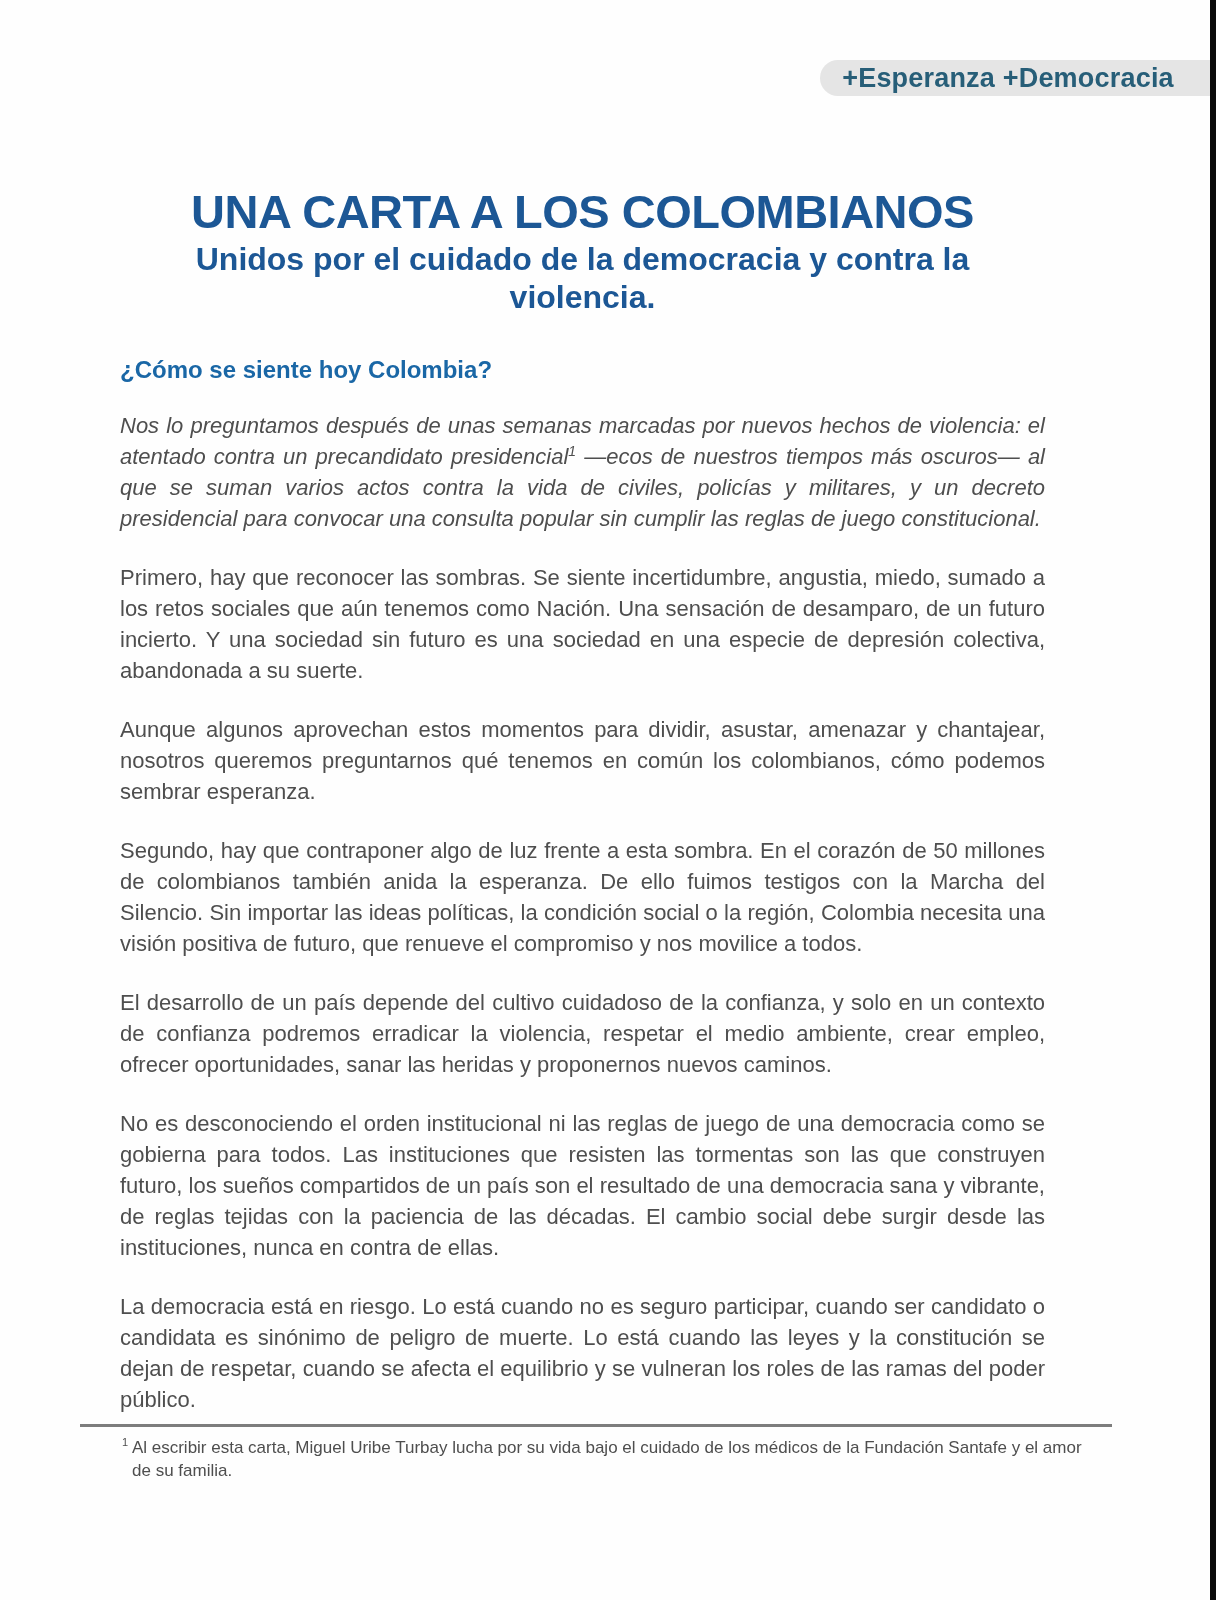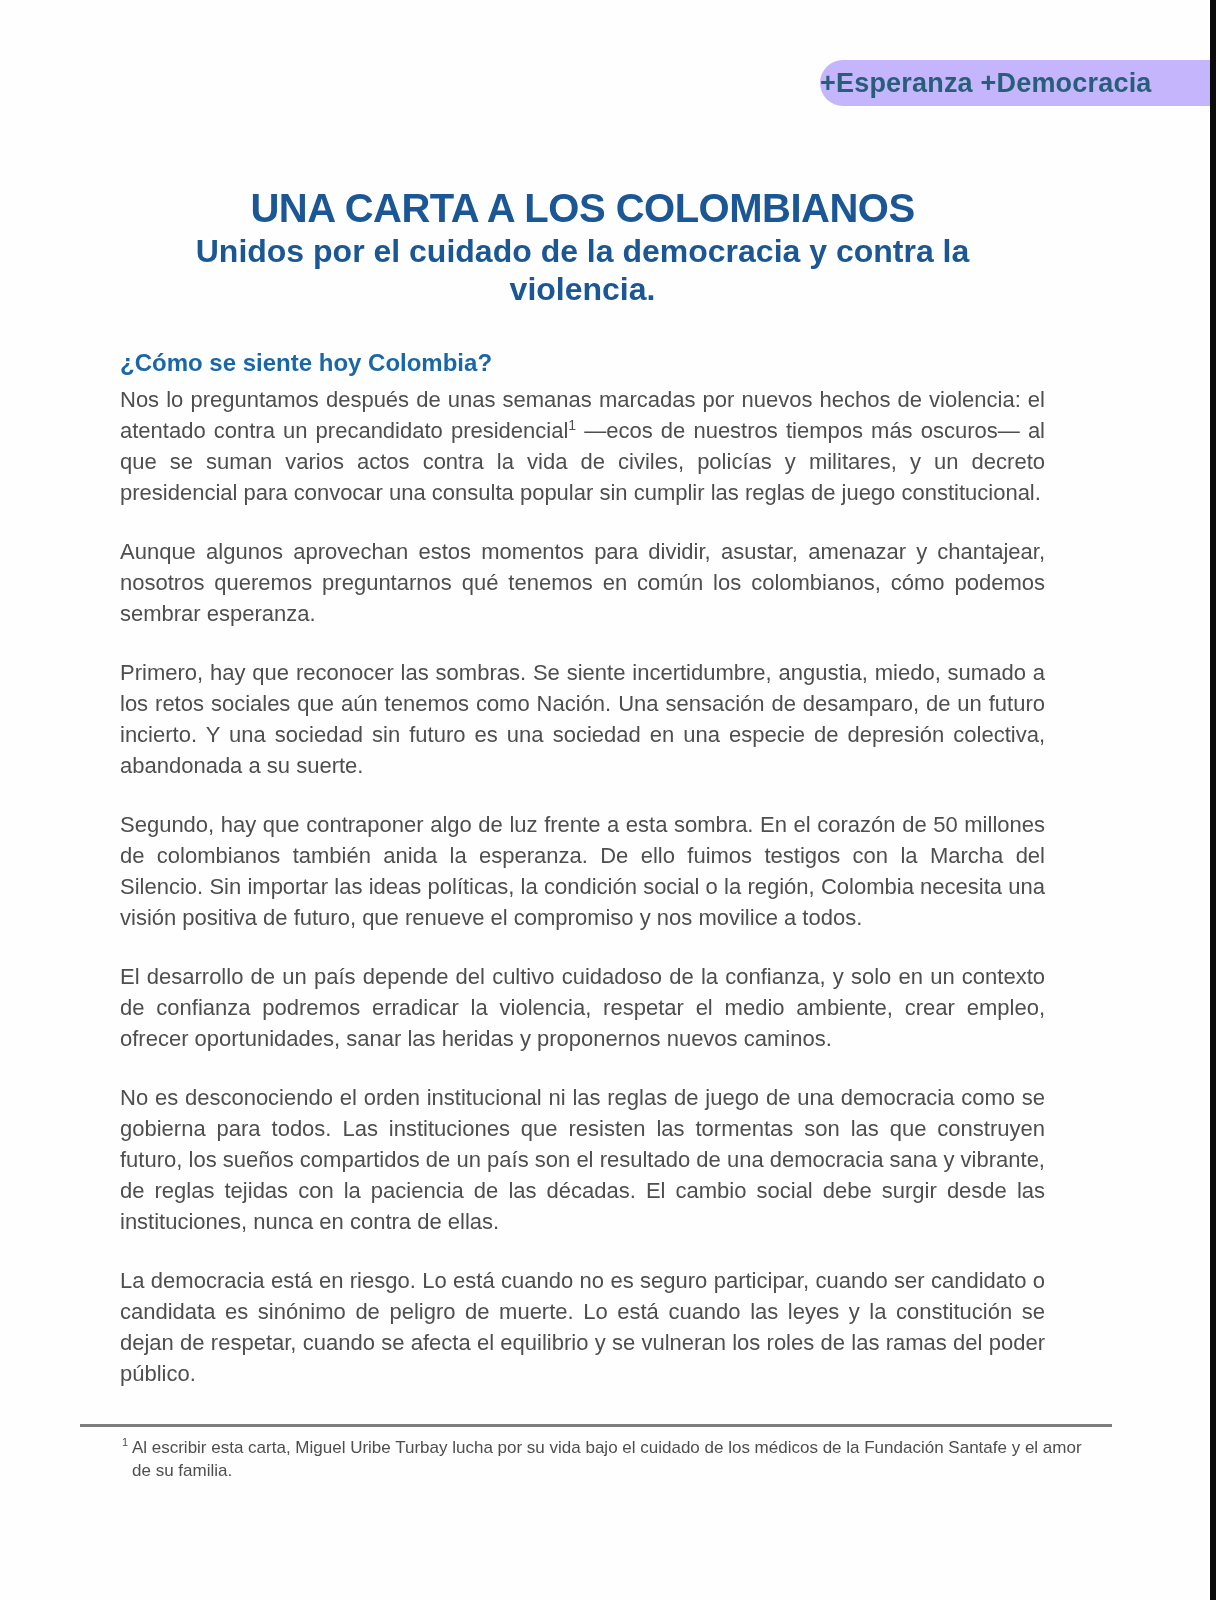--- a/index.html
+++ b/index.html
@@ -24,46 +24,47 @@
     height: 1600px;
     background: #0b0b0b;
   }
 
   
   .slogan-badge {
     position: absolute;
     top: 60px;
     right: 6px;
     left: 820px;
-    height: 46px;
-    background: #c4b5fd;
+    height: 36px;
+    background: #e5e5e5;
     border-radius: 24px 0 0 24px;
     display: flex;
     align-items: center;
+    justify-content: center;
   }
   .slogan-badge .slogan-text {
     color: #275e78;
     font-size: 27px;
     font-weight: 700;
     letter-spacing: 0.2px;
     padding-right: 14px;
   }
 
   .content {
     position: relative;
     margin: 0 171px 0 120px; 
   }
 
   .letter-header {
     padding-top: 186px;
     text-align: center;
   }
   .letter-title {
     color: #1c5795;
-    font-size: 40px;
+    font-size: 47px;
     font-weight: 700;
     line-height: 1.1;
     letter-spacing: -0.5px;
     margin: 0;
   }
   .letter-subtitle {
     color: #1c5795;
     font-size: 32px;
     font-weight: 700;
     line-height: 1.2;
@@ -78,21 +79,22 @@
   }
 
   .letter-body p {
     color: #4e4e4e;
     font-size: 22px;
     line-height: 31px;
     text-align: justify;
     margin: 0 0 28px 0;
   }
   .letter-body p.first {
-    margin-top: 7px;
+    margin-top: 26px;
+    font-style: italic;
   }
   .letter-body sup {
     font-size: 14px;
     line-height: 0;
     vertical-align: super;
   }
 
   .footnote-block {
     position: absolute;
     top: 1424px;
@@ -131,22 +133,22 @@
 
   <div class="letter-header">
     <h1 class="letter-title">UNA CARTA A LOS COLOMBIANOS</h1>
     <h2 class="letter-subtitle">Unidos por el cuidado de la democracia y contra la violencia.</h2>
   </div>
 
   <h3 class="section-heading">¿Cómo se siente hoy Colombia?</h3>
 
   <div class="letter-body">
     <p class="first"><span>Nos lo preguntamos después de unas semanas marcadas por nuevos hechos de violencia: el atentado contra un precandidato presidencial</span><sup>1</sup><span> —ecos de nuestros tiempos más oscuros— al que se suman varios actos contra la vida de civiles, policías y militares, y un decreto presidencial para convocar una consulta popular sin cumplir las reglas de juego constitucional.</span></p>
+    <p>Primero, hay que reconocer las sombras. Se siente incertidumbre, angustia, miedo, sumado a los retos sociales que aún tenemos como Nación. Una sensación de desamparo, de un futuro incierto. Y una sociedad sin futuro es una sociedad en una especie de depresión colectiva, abandonada a su suerte.</p>
     <p>Aunque algunos aprovechan estos momentos para dividir, asustar, amenazar y chantajear, nosotros queremos preguntarnos qué tenemos en común los colombianos, cómo podemos sembrar esperanza.</p>
-    <p>Primero, hay que reconocer las sombras. Se siente incertidumbre, angustia, miedo, sumado a los retos sociales que aún tenemos como Nación. Una sensación de desamparo, de un futuro incierto. Y una sociedad sin futuro es una sociedad en una especie de depresión colectiva, abandonada a su suerte.</p>
     <p>Segundo, hay que contraponer algo de luz frente a esta sombra. En el corazón de 50 millones de colombianos también anida la esperanza. De ello fuimos testigos con la Marcha del Silencio. Sin importar las ideas políticas, la condición social o la región, Colombia necesita una visión positiva de futuro, que renueve el compromiso y nos movilice a todos.</p>
     <p>El desarrollo de un país depende del cultivo cuidadoso de la confianza, y solo en un contexto de confianza podremos erradicar la violencia, respetar el medio ambiente, crear empleo, ofrecer oportunidades, sanar las heridas y proponernos nuevos caminos.</p>
     <p>No es desconociendo el orden institucional ni las reglas de juego de una democracia como se gobierna para todos. Las instituciones que resisten las tormentas son las que construyen futuro, los sueños compartidos de un país son el resultado de una democracia sana y vibrante, de reglas tejidas con la paciencia de las décadas. El cambio social debe surgir desde las instituciones, nunca en contra de ellas.</p>
     <p>La democracia está en riesgo. Lo está cuando no es seguro participar, cuando ser candidato o candidata es sinónimo de peligro de muerte. Lo está cuando las leyes y la constitución se dejan de respetar, cuando se afecta el equilibrio y se vulneran los roles de las ramas del poder público.</p>
   </div>
 
 </div>
 
 <div class="footnote-block">
   <hr class="footnote-divider">

